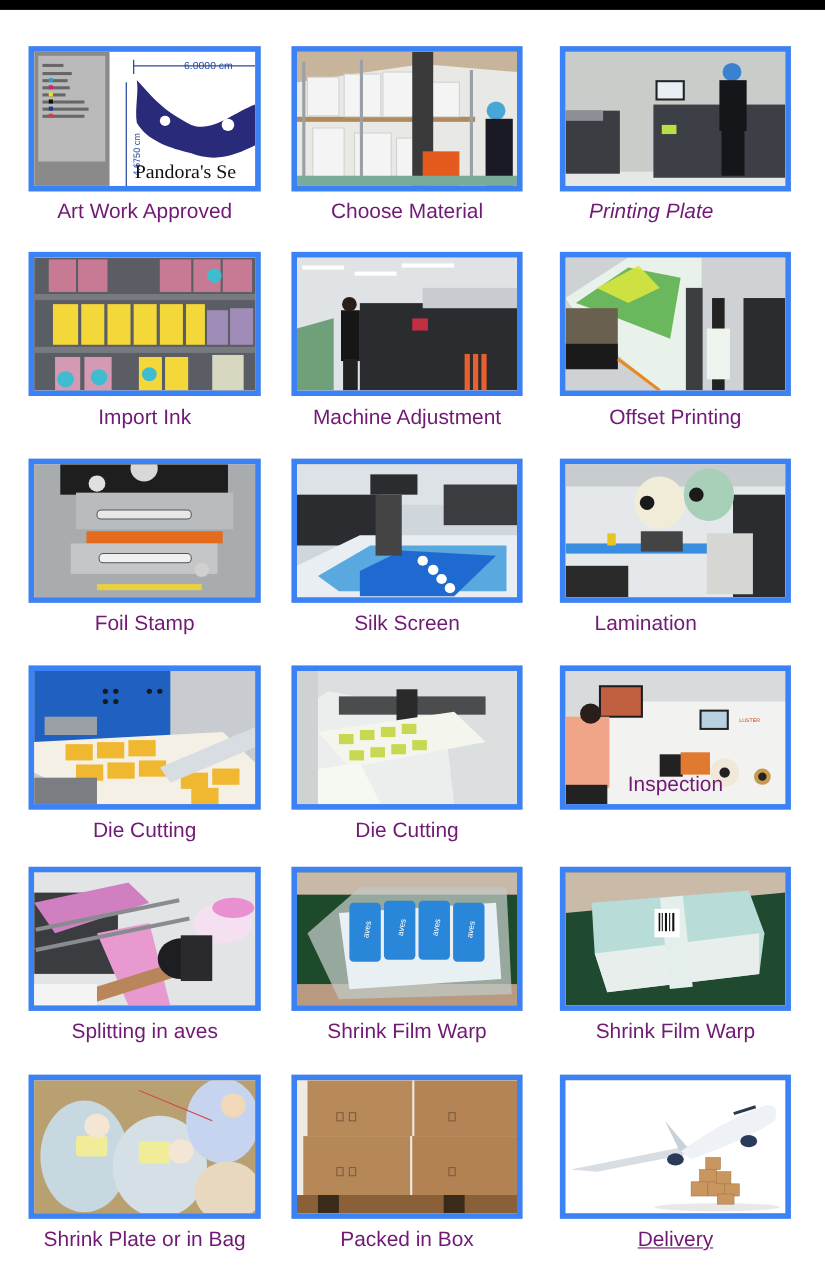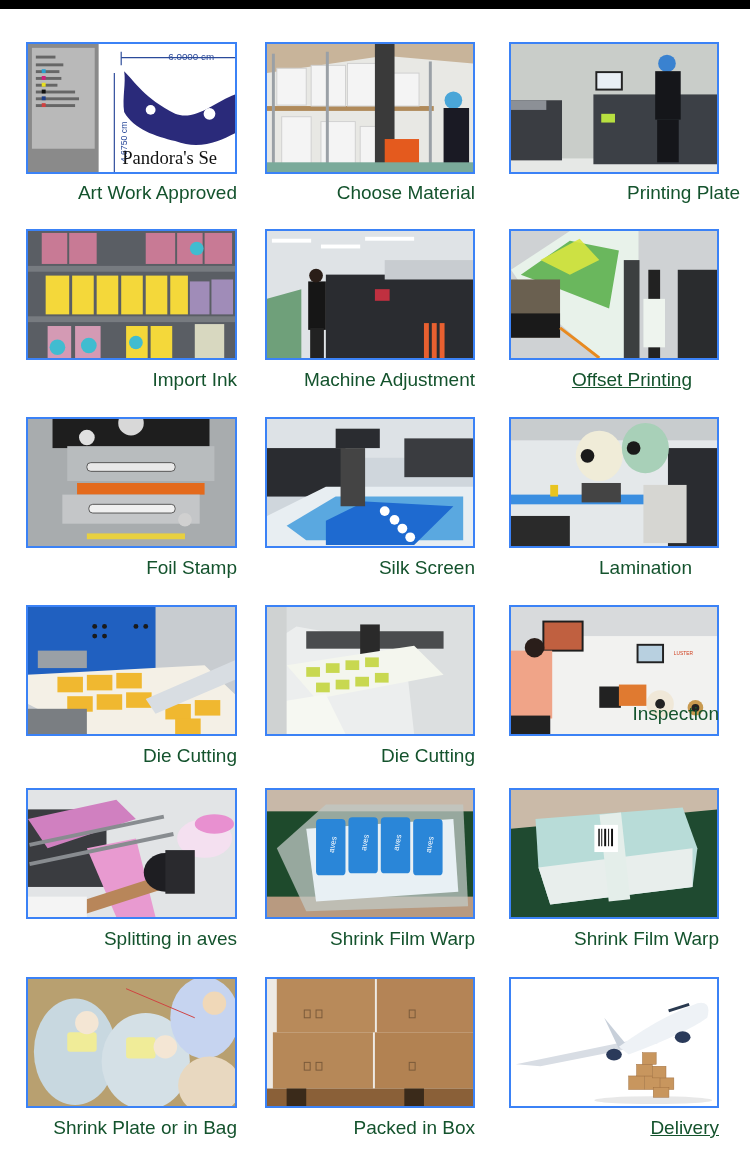--- a/index.html
+++ b/index.html
@@ -1,22 +1,22 @@
 <!DOCTYPE html>
 <html><head>
 <meta charset="utf-8">
 <style>
   * { box-sizing: border-box; margin: 0; padding: 0; }
   html, body { width: 750px; height: 1152px; background: #ffffff; overflow: hidden; }
   body { position: relative; font-family: "Liberation Sans", sans-serif; color: #1a1a1a; }
   .topbar { position: absolute; left: 0; top: 0; width: 750px; height: 9px; background: #000; }
   .tile { position: absolute; }
-  .photo { position: absolute; border: 2px solid #3b82f6; overflow: hidden; background: #ccc; }
+  .photo { position: absolute; border: 5px solid #3b82f6; overflow: hidden; background: #ccc; }
   .photo svg { display: block; width: 100%; height: 100%; }
-  .caption { position: absolute; text-align: right; font-size: 19px; line-height: 22px; color: #14532d; white-space: nowrap; }
+  .caption { position: absolute; text-align: center; font-size: 19px; line-height: 22px; color: #701a75; white-space: nowrap; }
 </style>
 </head>
 <body>
 
 <div class="topbar"></div>
 
 <div id="grid">
 
   <div class="tile">
     <div class="photo" style="left:26px;top:42px;width:211px;height:132px;">
@@ -96,21 +96,21 @@
           <rect x="0" y="58" width="36" height="10" fill="#8c9096"></rect>
         <rect x="84" y="52" width="126" height="72" fill="#3c4046"></rect>
         <rect x="86" y="28" width="28" height="20" fill="#222"></rect>
           <rect x="88" y="30" width="24" height="16" fill="#e8eef4"></rect>
         <rect x="92" y="72" width="14" height="9" fill="#b8e040"></rect>
         <circle cx="159" cy="20" r="9" fill="#3a82d0"></circle>
         <rect x="147" y="28" width="26" height="50" fill="#15161a"></rect>
           <rect x="149" y="78" width="22" height="44" fill="#15161a"></rect>
       </svg>
     </div>
-    <div class="caption" style="left:530px;top:182px;width:210px;">Printing Plate</div>
+    <div class="caption" style="left:487px;top:182px;width:210px;font-style:italic;">Printing Plate</div>
   </div>
 
   <div class="tile">
     <div class="photo" style="left:26px;top:229px;width:211px;height:131px;">
       <svg viewBox="0 0 211 131" preserveAspectRatio="none">
         <rect width="211" height="131" fill="#5a5e64"></rect>
         <rect x="0" y="36" width="211" height="6" fill="#777b80"></rect>
           <rect x="0" y="88" width="211" height="6" fill="#777b80"></rect>
         <g fill="#c87a95">
             <rect x="14" y="2" width="26" height="32"></rect>
@@ -184,21 +184,21 @@
         <polygon points="30,30 70,8 90,30 60,45" fill="#d8e640" opacity="0.9"></polygon>
         <rect x="0" y="50" width="50" height="60" fill="#6a6050"></rect>
         <rect x="0" y="85" width="50" height="25" fill="#1a1a1a"></rect>
         <rect x="115" y="30" width="16" height="101" fill="#3c3f40"></rect>
         <rect x="140" y="40" width="12" height="91" fill="#222"></rect>
         <rect x="170" y="40" width="40" height="91" fill="#2a2c2e"></rect>
         <rect x="135" y="70" width="22" height="50" fill="#eef4ee"></rect>
         <path d="M50 100 Q70 115 90 131" stroke="#e88a20" stroke-width="3" fill="none"></path>
       </svg>
     </div>
-    <div class="caption" style="left:482px;top:369px;width:210px;text-decoration:underline;">Offset Printing</div>
+    <div class="caption" style="left:509px;top:369px;width:210px;">Offset Printing</div>
   </div>
 
   <div class="tile">
     <div class="photo" style="left:26px;top:417px;width:211px;height:131px;">
       <svg viewBox="0 0 211 131" preserveAspectRatio="none">
         <rect width="211" height="131" fill="#a8acae"></rect>
         <rect x="25" y="0" width="160" height="30" fill="#1e1e1e"></rect>
         <circle cx="105" cy="4" r="13" fill="#d8d8d8"></circle>
         <rect x="40" y="28" width="150" height="36" fill="#b8bcbe"></rect>
         <rect x="60" y="45" width="90" height="9" rx="4" fill="#e8e8e8" stroke="#555"></rect>

